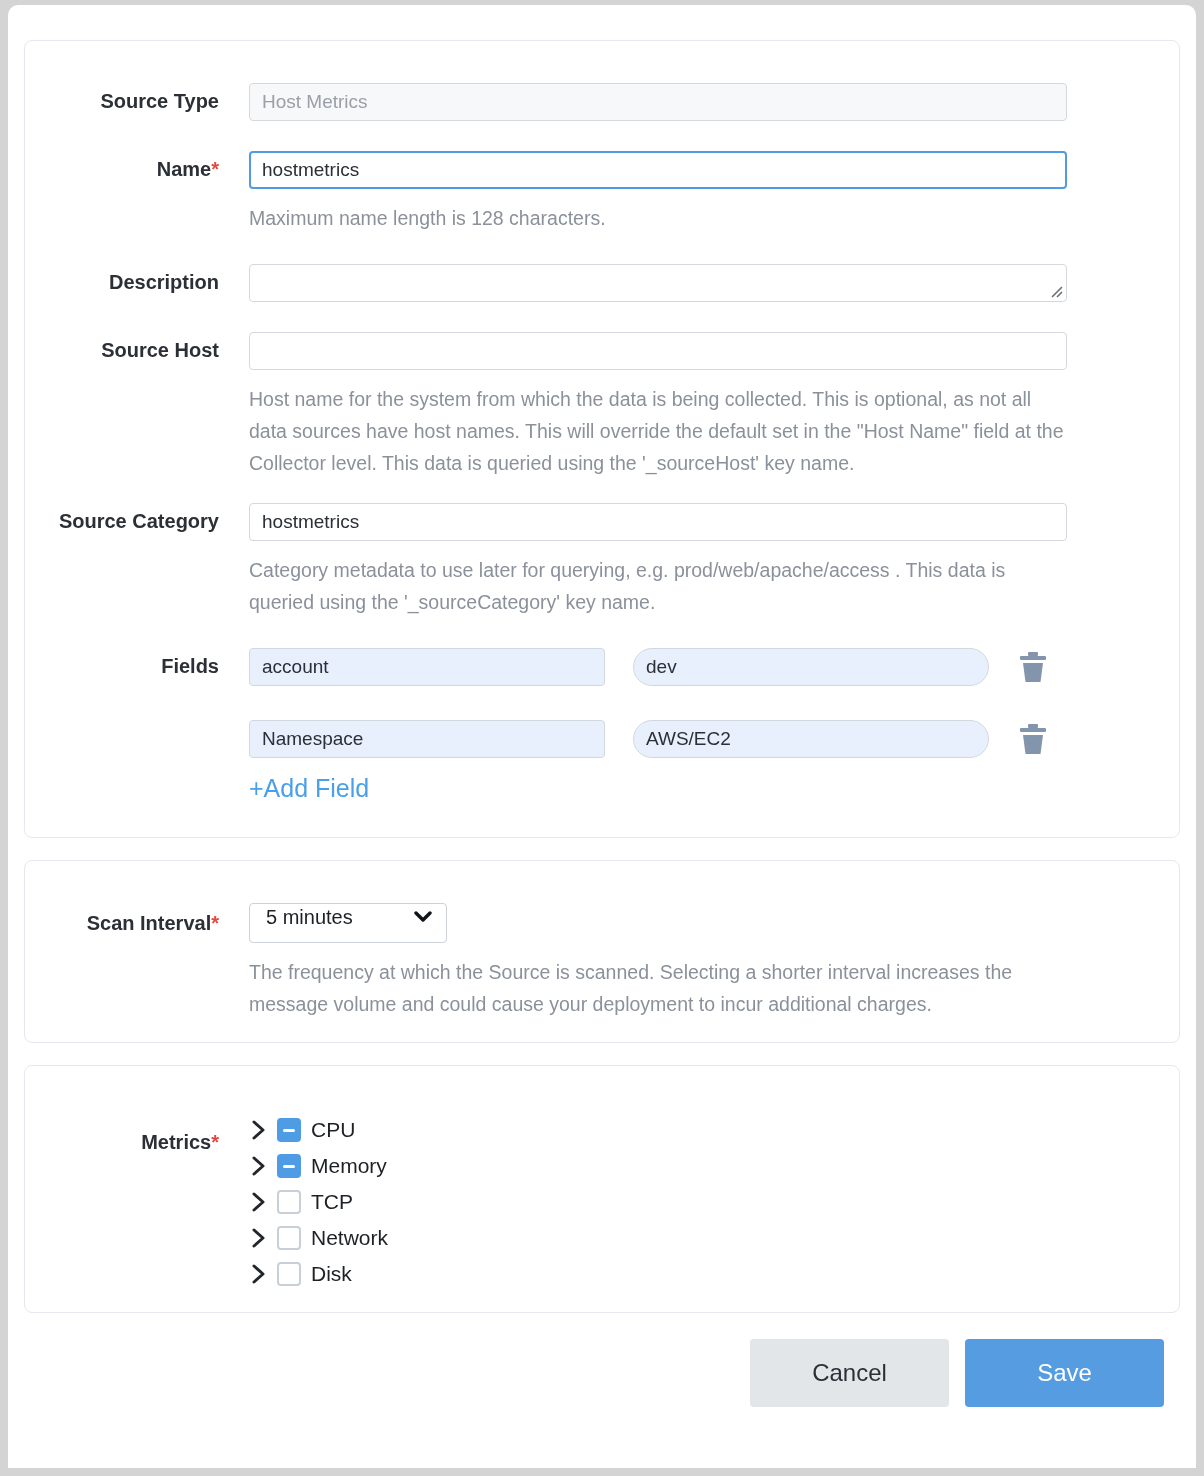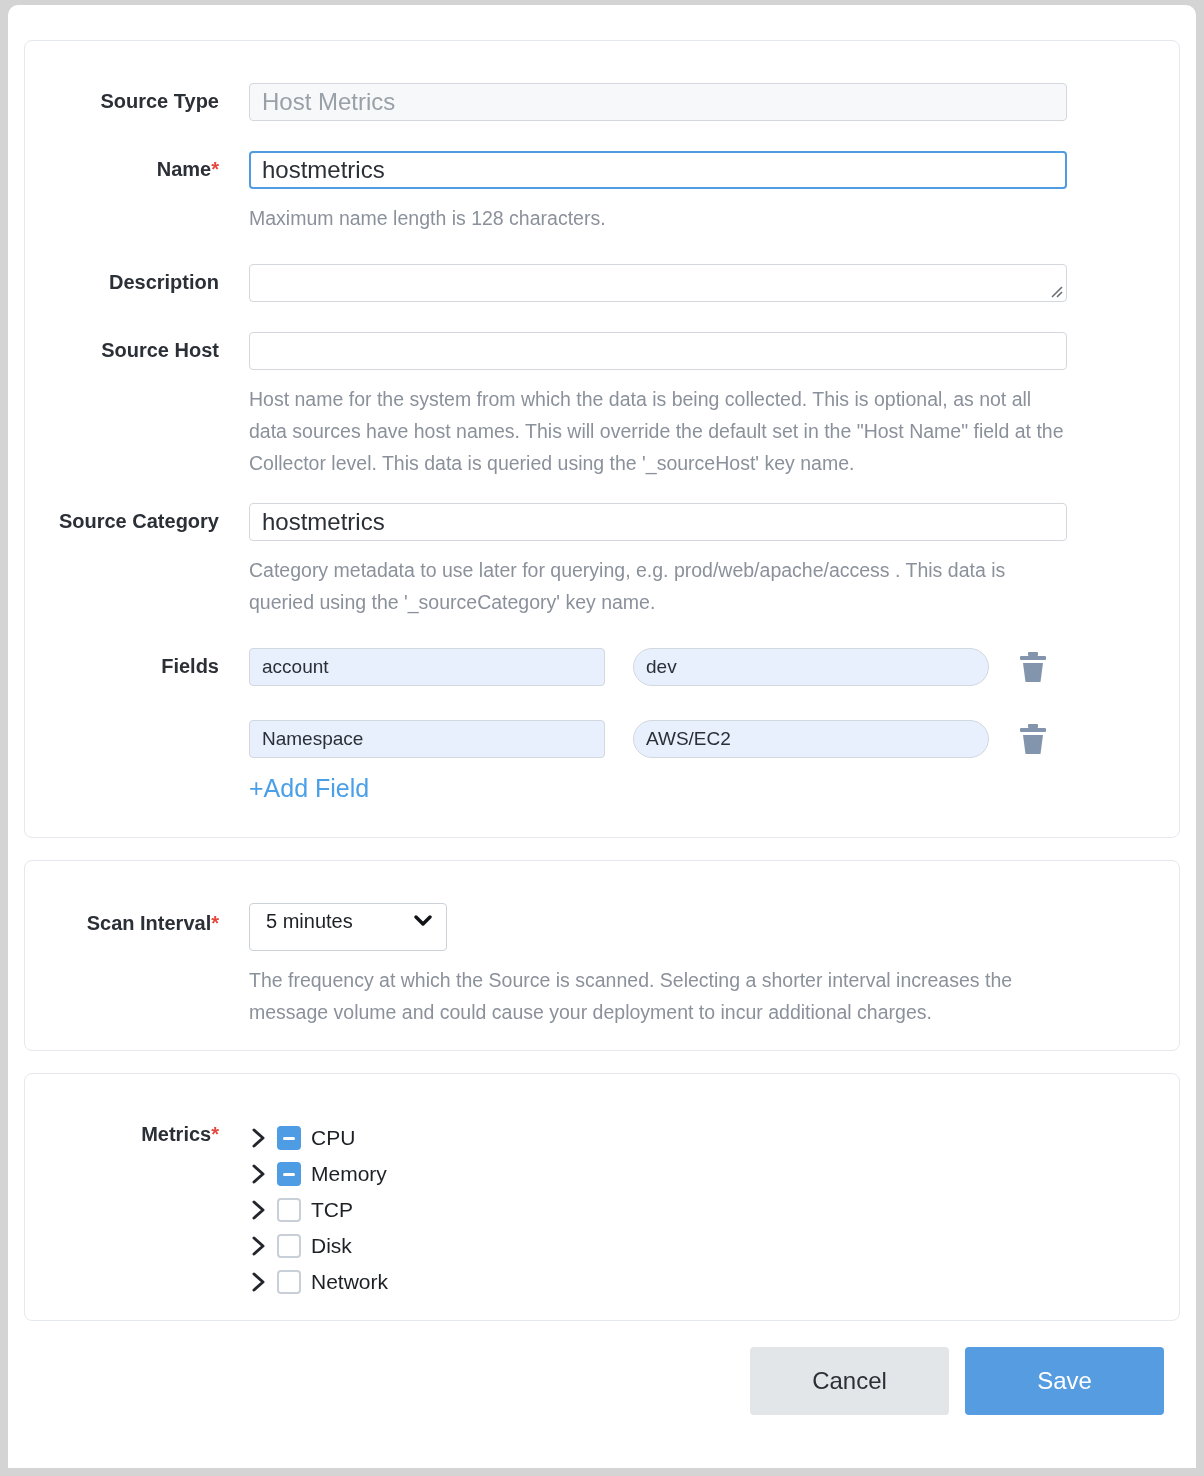--- a/index.html
+++ b/index.html
@@ -38,21 +38,21 @@
     white-space: nowrap;
   }
   .req { color: #e5473d; font-weight: 700; }
   .control-col { flex: 1; padding-right: 112px; min-width: 0; }
   .text-input {
     width: 100%;
     height: 38px;
     border: 1px solid #d4d8dd;
     border-radius: 4px;
     font-family: "Liberation Sans", sans-serif;
-    font-size: 24px;
+    font-size: 19px;
     color: #2b2f36;
     padding: 0 12px;
     background: #fff;
     outline: none;
   }
   .text-input.disabled {
     background: #f7f8f9;
     color: #9aa0a8;
   }
   .text-input.focused {
@@ -103,21 +103,21 @@
   .add-field {
     display: inline-block;
     margin-top: 16px;
     font-size: 25px;
     color: #4aa0e8;
     text-decoration: none;
     cursor: pointer;
   }
   .select-box {
     width: 198px;
-    height: 48px;
+    height: 40px;
     border: 1px solid #cdd2d8;
     border-radius: 4px;
     background: #fff;
     display: flex;
     align-items: center;
     justify-content: space-between;
     padding: 0 14px 12px 16px;
     font-size: 20px;
     color: #1d2126;
     cursor: pointer;
@@ -269,21 +269,21 @@
             <path d="M2 2 L9 9 L16 2" stroke="#111417" stroke-width="3.4" fill="none" stroke-linecap="round" stroke-linejoin="round"></path>
           </svg>
         </div>
         <div class="help">The frequency at which the Source is scanned. Selecting a shorter interval increases the message volume and could cause your deployment to incur additional charges.</div>
       </div>
     </div>
   </div>
 
   <div class="card" style="padding-top:44px;padding-bottom:20px;">
     <div class="form-row">
-      <div class="label-col" style="padding-top:5px;">
+      <div class="label-col" style="padding-top:5px;margin-top:16px;">
         <span>Metrics</span><span class="req">*</span>
       </div>
       <div class="control-col">
         <div class="metrics-tree">
 
           <div class="metric-row">
             <span class="metric-expander">
               <svg width="13" height="20" viewBox="0 0 13 20">
                   <path d="M2 2 L11 10 L2 18" stroke="#22262c" stroke-width="3" fill="none" stroke-linecap="round" stroke-linejoin="round"></path>
                 </svg>
@@ -312,31 +312,31 @@
             <span class="metric-label">TCP</span>
           </div>
 
           <div class="metric-row">
             <span class="metric-expander">
               <svg width="13" height="20" viewBox="0 0 13 20">
                   <path d="M2 2 L11 10 L2 18" stroke="#22262c" stroke-width="3" fill="none" stroke-linecap="round" stroke-linejoin="round"></path>
                 </svg>
             </span>
             <span class="metric-checkbox"></span>
+            <span class="metric-label">Network</span>
+          </div>
+
+          <div class="metric-row">
+            <span class="metric-expander">
+              <svg width="13" height="20" viewBox="0 0 13 20">
+                  <path d="M2 2 L11 10 L2 18" stroke="#22262c" stroke-width="3" fill="none" stroke-linecap="round" stroke-linejoin="round"></path>
+                </svg>
+            </span>
+            <span class="metric-checkbox"></span>
             <span class="metric-label">Disk</span>
-          </div>
-
-          <div class="metric-row">
-            <span class="metric-expander">
-              <svg width="13" height="20" viewBox="0 0 13 20">
-                  <path d="M2 2 L11 10 L2 18" stroke="#22262c" stroke-width="3" fill="none" stroke-linecap="round" stroke-linejoin="round"></path>
-                </svg>
-            </span>
-            <span class="metric-checkbox"></span>
-            <span class="metric-label">Network</span>
           </div>
 
         </div>
       </div>
     </div>
   </div>
 
   <div class="actions">
     <button class="btn btn-cancel">Cancel</button>
     <button class="btn btn-save">Save</button>

